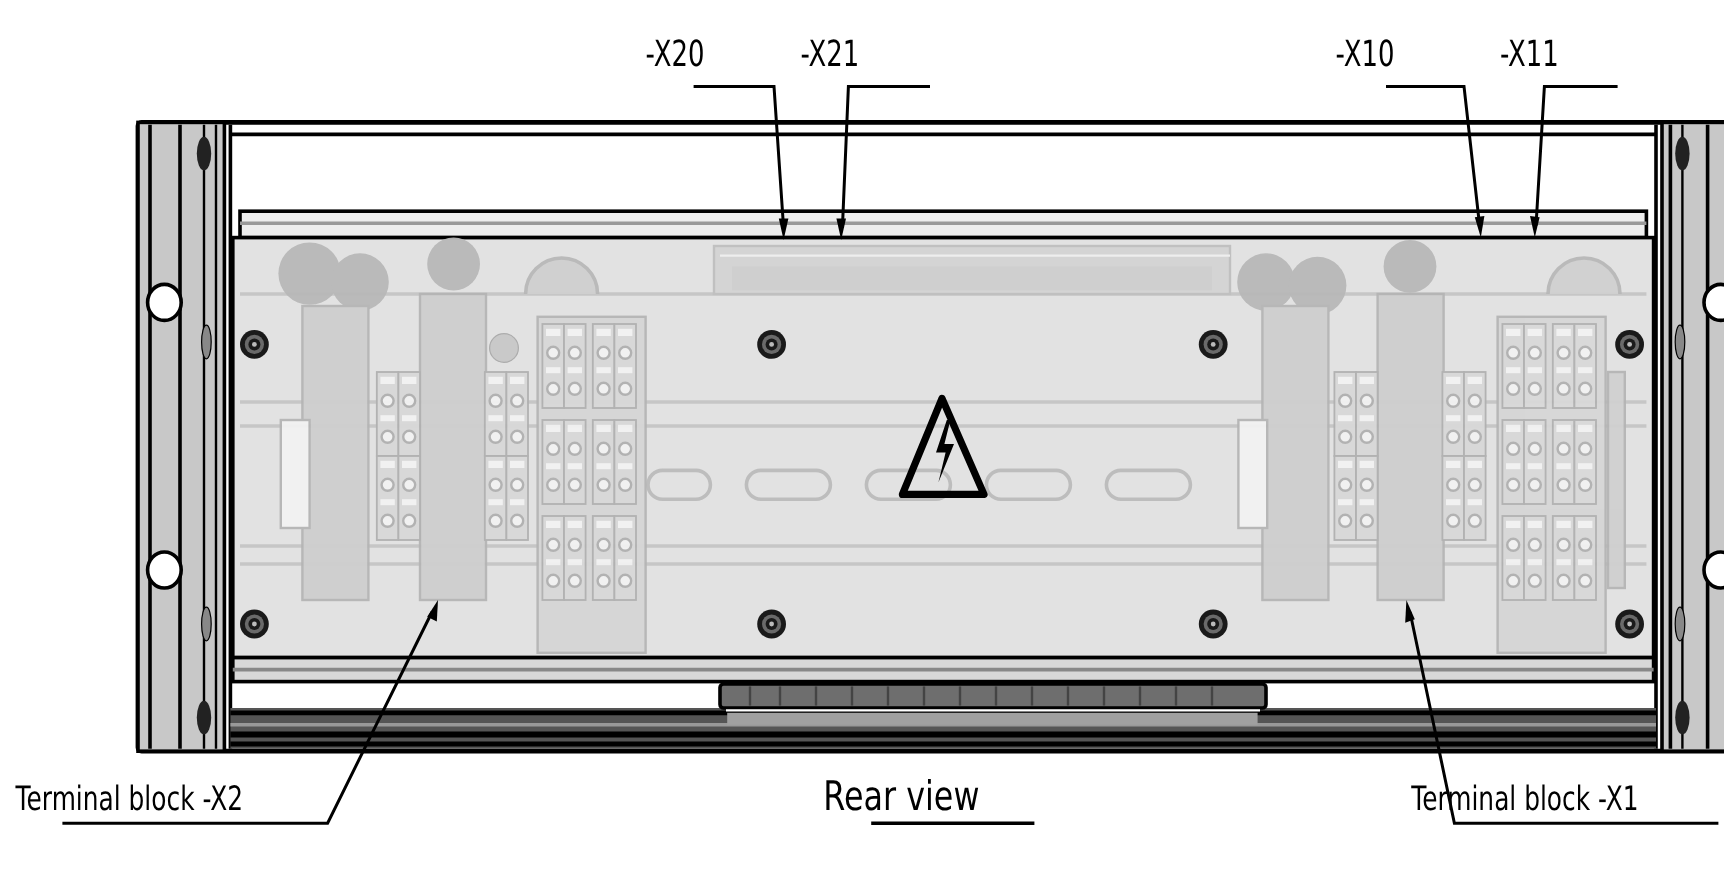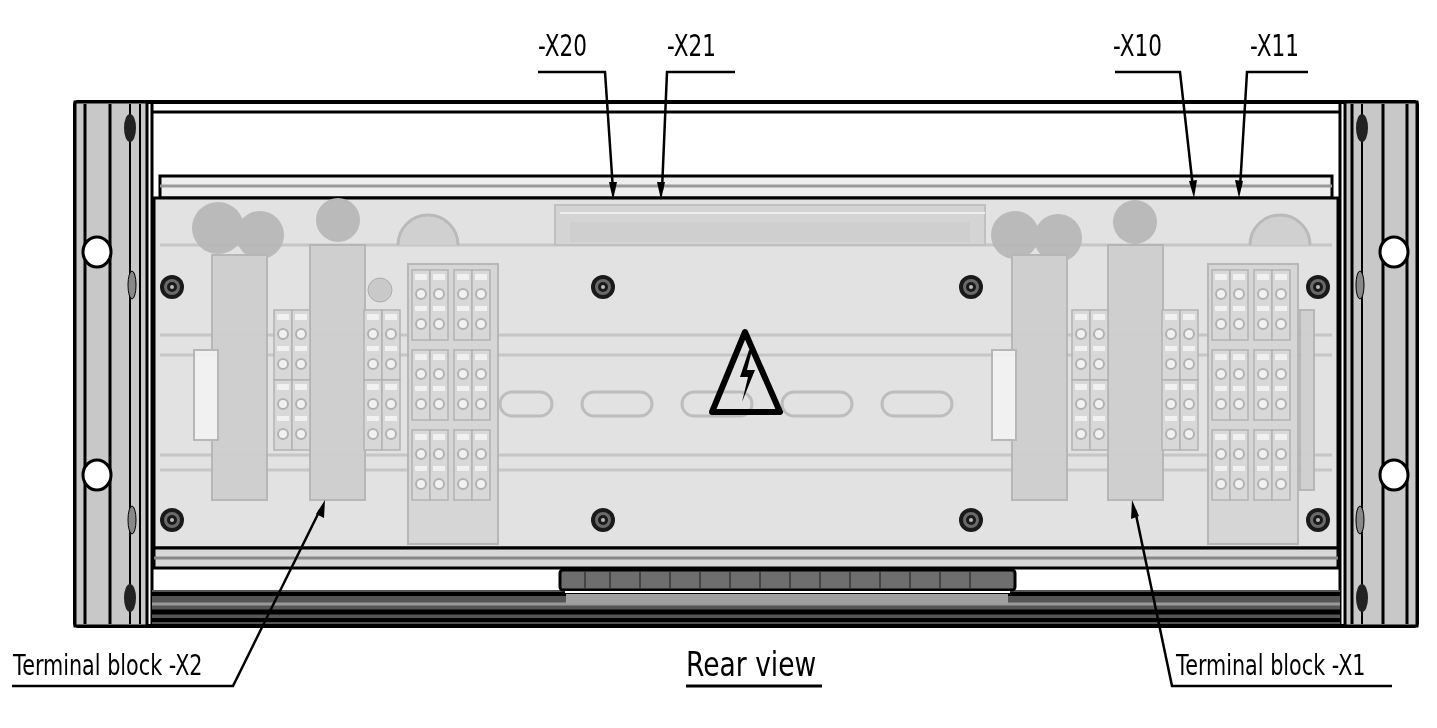--- a/index.html
+++ b/index.html
@@ -1,17 +1,17 @@
 <!DOCTYPE html>
 <html><head>
 <meta charset="utf-8">
 <style>
   html, body { margin:0; padding:0; background:#ffffff; }
   body { width:1437px; height:728px; position:relative; overflow:hidden; font-family:"DejaVu Sans Condensed","DejaVu Sans", sans-serif; }
-  #stage { position:absolute; left:0; top:0; width:1161px; height:728px; }
+  #stage { position:absolute; left:0; top:0; width:1161px; height:728px;padding-left:40px; }
   .label { position:absolute; color:#000; font-family:"DejaVu Sans", sans-serif; white-space:nowrap; transform-origin:left top; }
   .label.top { font-size:30px; transform:scaleX(0.72); letter-spacing:0px; }
   .label.bottom { font-size:28px; transform:scaleX(0.74); }
   .label.title { font-size:34px; transform:scaleX(0.78); }
 </style>
 </head>
 <body>
 
 <div id="stage">
 <svg width="1437" height="728" viewBox="0 0 1437 728" xmlns="http://www.w3.org/2000/svg">

